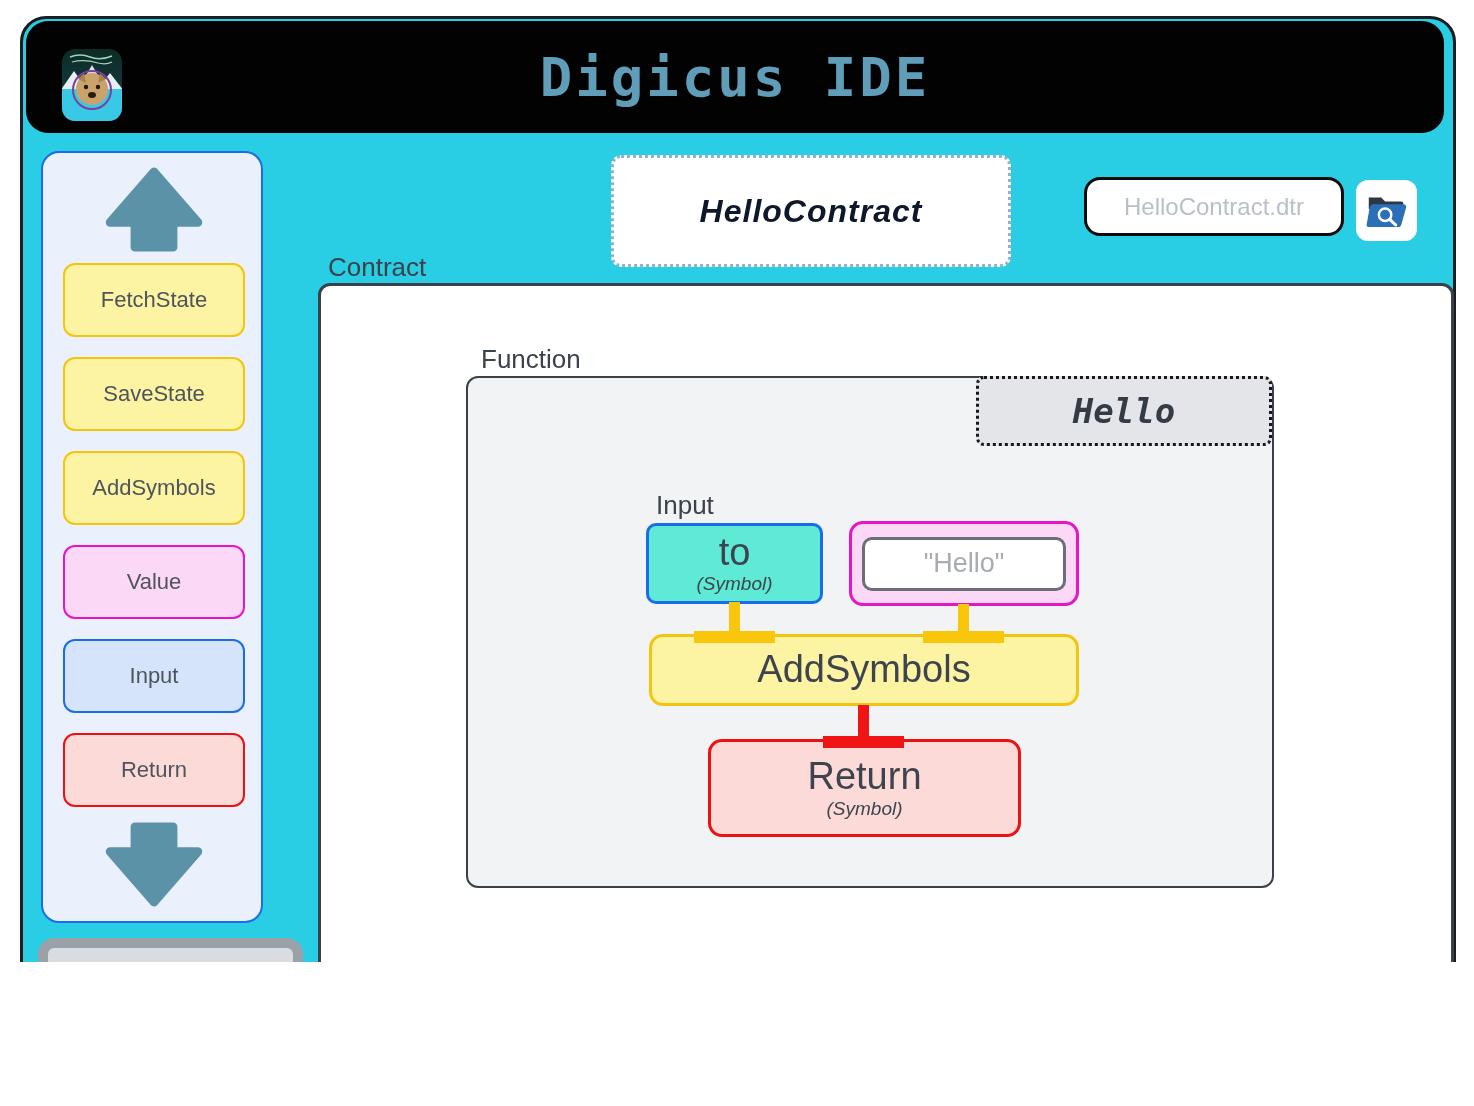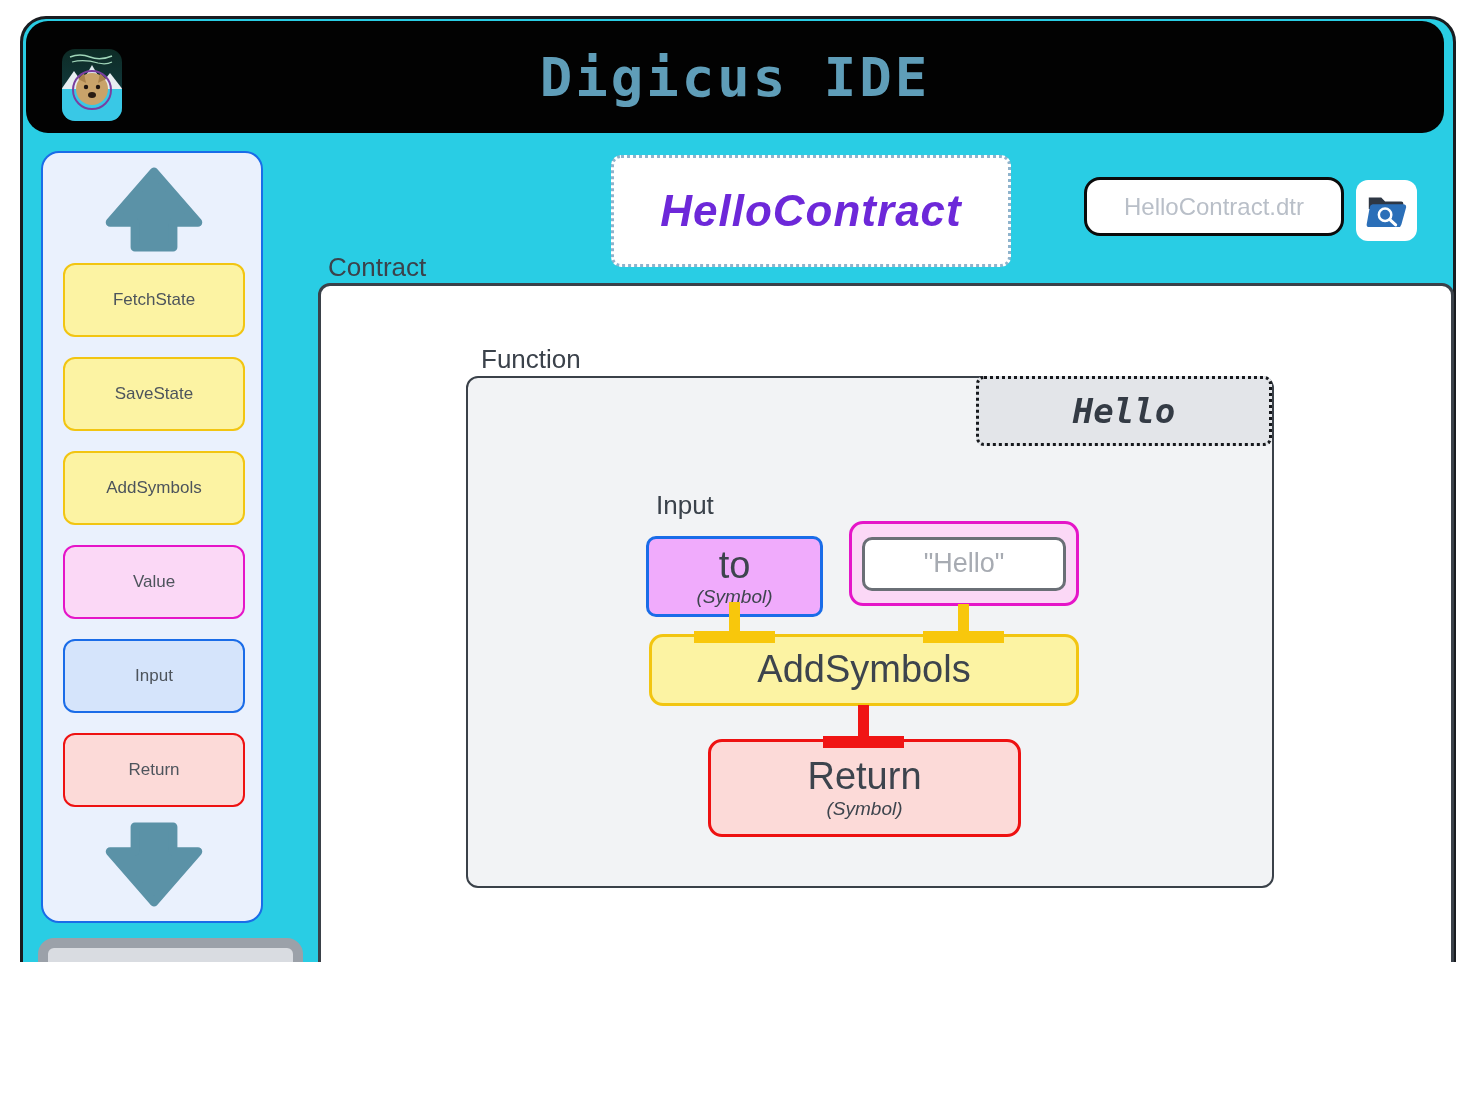--- a/index.html
+++ b/index.html
@@ -19,39 +19,39 @@
                font-size:54px; letter-spacing:3px; }
 
   
   .sidebar { position:absolute; left:18px; top:132px; width:222px; height:772px;
              background:#eaf1fd; border:2px solid #1a6ce8; border-radius:18px; }
   .scroll-arrow { position:absolute; left:36px; width:150px; height:86px; cursor:pointer; }
   .arrow-up { top:14px; }
   .arrow-down { bottom:14px; }
   .side-btn { position:absolute; left:20px; width:182px; height:74px; border-radius:12px;
               display:flex; align-items:center; justify-content:center;
-              font-size:17px; color:#4d545c; cursor:pointer; }
+              font-size:22px; color:#4d545c; cursor:pointer; }
   .v-yellow { background:#fcf3a3; border:2px solid #f2c511; }
   .v-pink   { background:#fbd8f6; border:2px solid #e515c8; }
   .v-blue   { background:#d5e4fb; border:2px solid #1a6ce8; }
   .v-red    { background:#fcdad8; border:2px solid #ee1111; }
 
   
   .deploy { position:absolute; left:15px; top:919px; width:265px; height:114px;
             background:#d9dce1; border:10px solid #9ba1a9; border-radius:16px;
             display:flex; align-items:flex-end; justify-content:center; cursor:pointer; }
   .deploy span { font-family:"DejaVu Sans Mono", monospace; font-weight:bold;
                  font-style:italic; font-size:40px; color:#868c95; }
 
   
   .contract-title-box { position:absolute; left:588px; top:136px; width:400px; height:112px;
             background:#ffffff; border:3px dotted #8fb3cc; border-radius:10px;
             display:flex; align-items:center; justify-content:center; cursor:pointer; }
-  .contract-title-box span { font-weight:bold; font-style:italic; font-size:44px;
-            color:#6d28d9; letter-spacing:1px;text-align:right; }
+  .contract-title-box span { font-weight:bold; font-style:italic; font-size:32px;
+            color:#0f172a; letter-spacing:1px;text-align:right; }
   .file-input { position:absolute; left:1061px; top:158px; width:260px; height:59px;
             background:#ffffff; border:3px solid #0b0b0b; border-radius:16px;
             text-align:center; font-size:24px; color:#3b424b; outline:none;
             font-family:"Liberation Sans", sans-serif; }
   .file-input::placeholder { color:#b9bfc8; }
   .folder-btn { position:absolute; left:1333px; top:161px; width:61px; height:61px;
             background:#ffffff; border:none; border-radius:12px; display:flex;
             align-items:center; justify-content:center; cursor:pointer; }
 
   
@@ -68,22 +68,22 @@
   .hello-tag span { font-family:"DejaVu Sans Mono", monospace; font-weight:bold;
             font-style:italic; font-size:34px; color:#343b45; }
 
   .input-label { position:absolute; left:335px; top:204px; font-size:26px; color:#3b424b; z-index:2; }
 
   .node { position:absolute; display:flex; flex-direction:column; align-items:center;
           justify-content:center; z-index:2; cursor:pointer; }
   .node .big { font-size:38px; color:#3d444d; line-height:1.1; }
   .node .small { font-size:19px; font-style:italic; color:#3d444d; }
 
-  .node-to { left:325px; top:250px; width:177px; height:81px;
-             background:#f0abfc; border:3px solid #1a6ce8; border-radius:10px; }
+  .node-to { left:325px; top:237px; width:177px; height:81px;
+             background:#5eead4; border:3px solid #1a6ce8; border-radius:10px; }
   .node-value { left:528px; top:235px; width:230px; height:85px;
              background:#fbd8f6; border:3px solid #e515c8; border-radius:14px; }
   .value-input { width:204px; height:54px; background:#ffffff; border:3px solid #6a6f76;
              border-radius:10px; text-align:center; font-size:27px; color:#3d444d;
              outline:none; font-family:"Liberation Sans", sans-serif; }
   .value-input::placeholder { color:#a7abb2; }
   .node-addsymbols { left:328px; top:348px; width:430px; height:72px;
              background:#fcf3a3; border:3px solid #f2c511; border-radius:14px; }
   .node-return { left:387px; top:453px; width:313px; height:98px;
              background:#fcdad8; border:3px solid #ee1111; border-radius:14px; }

